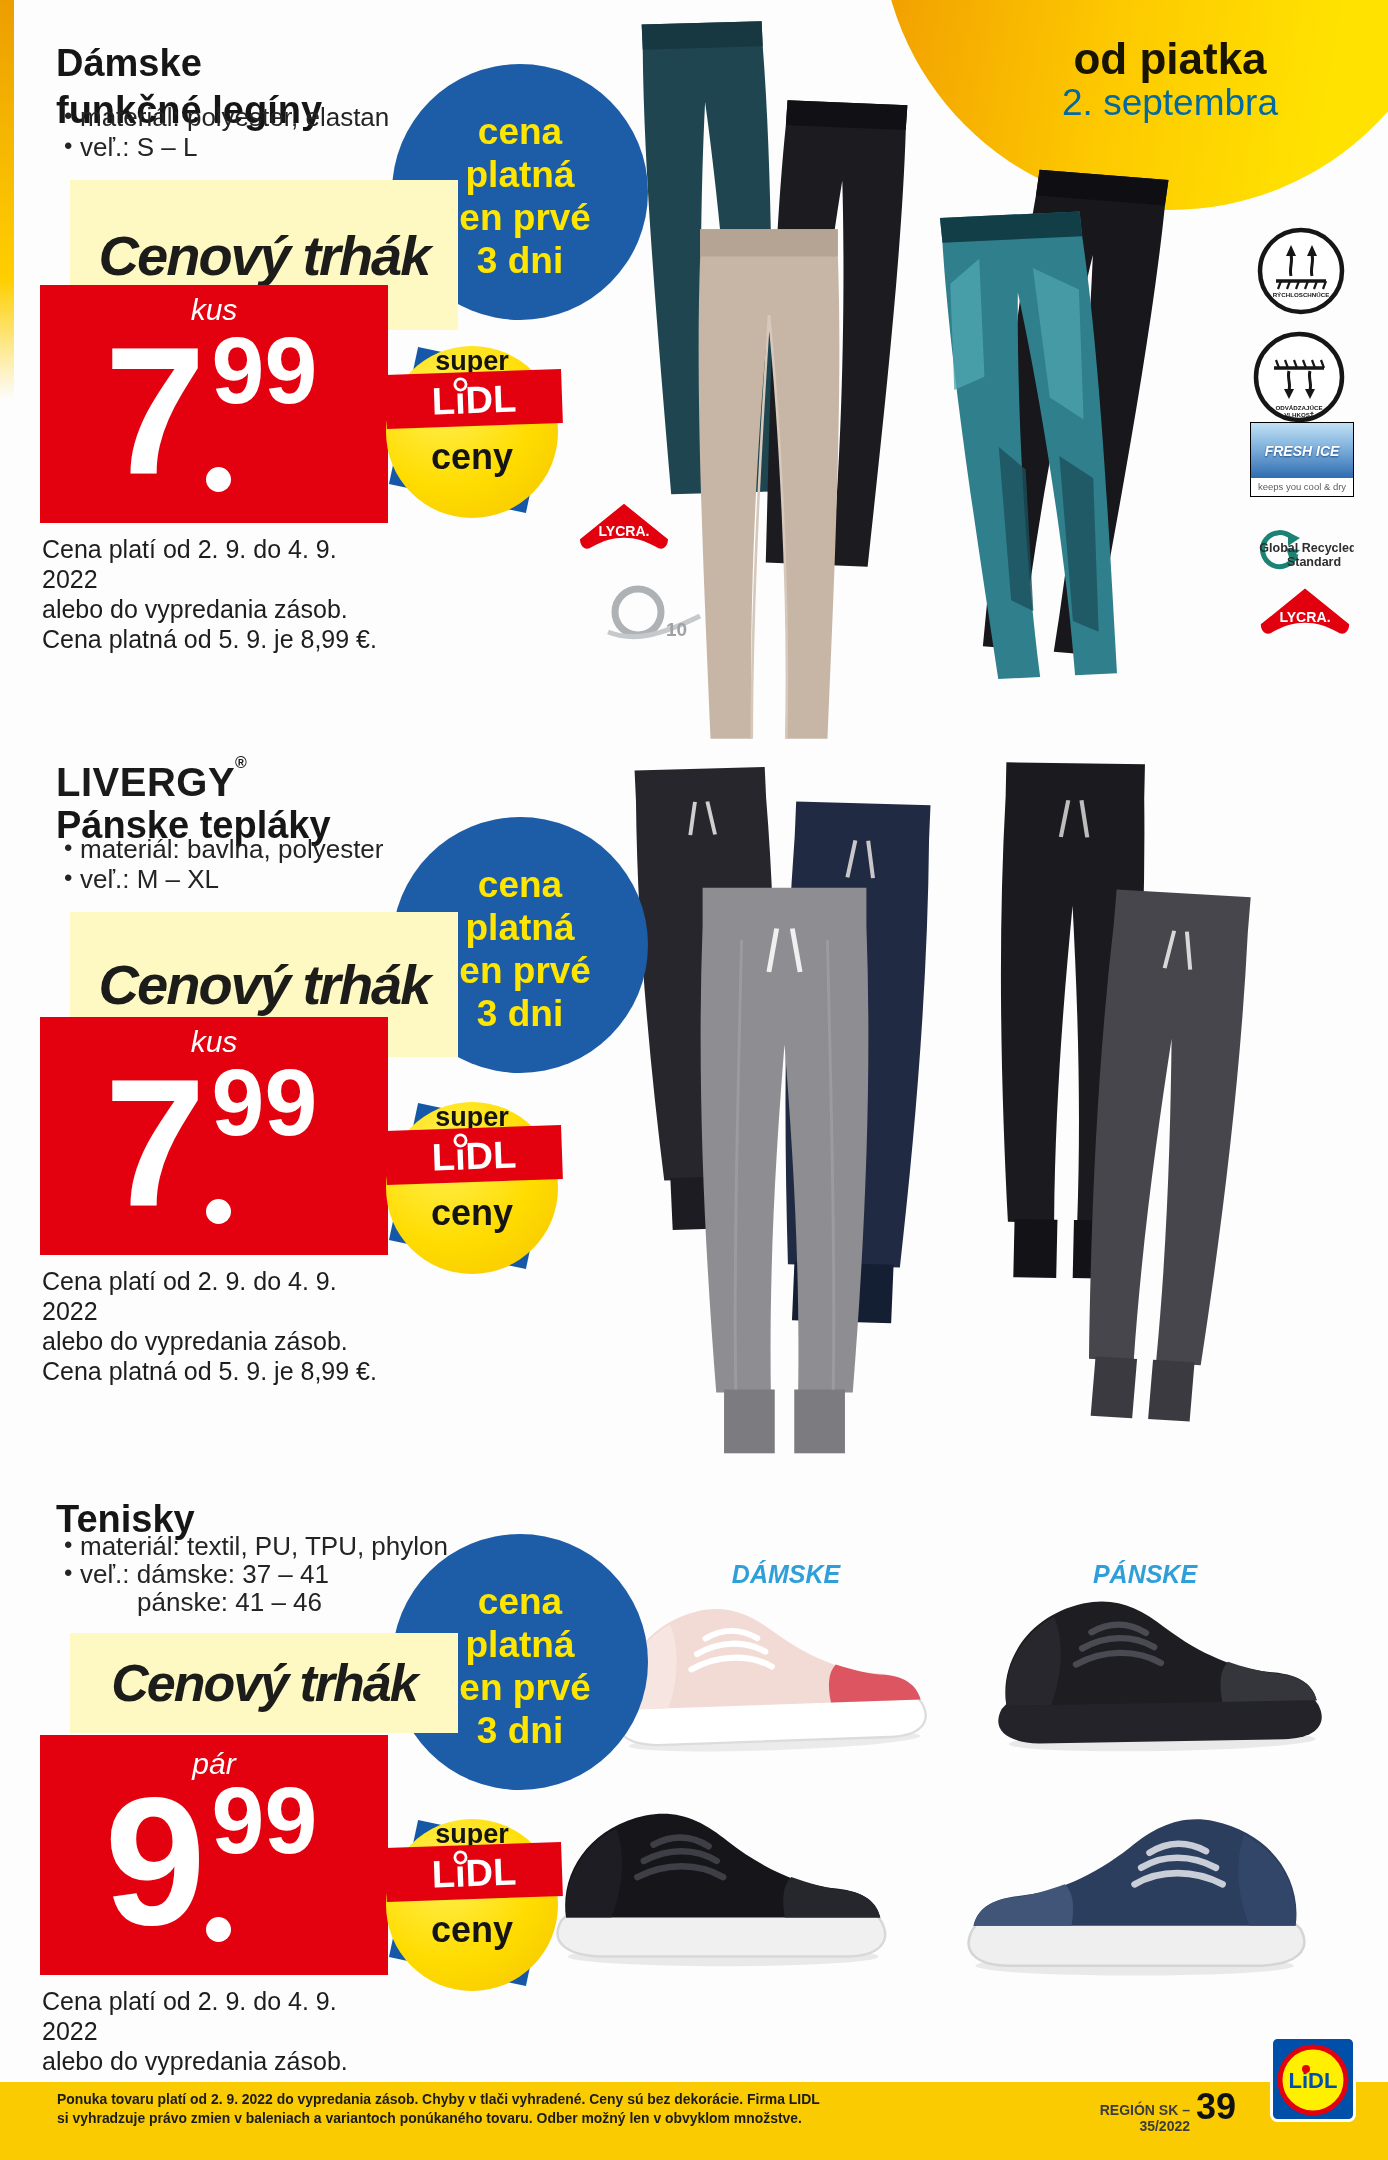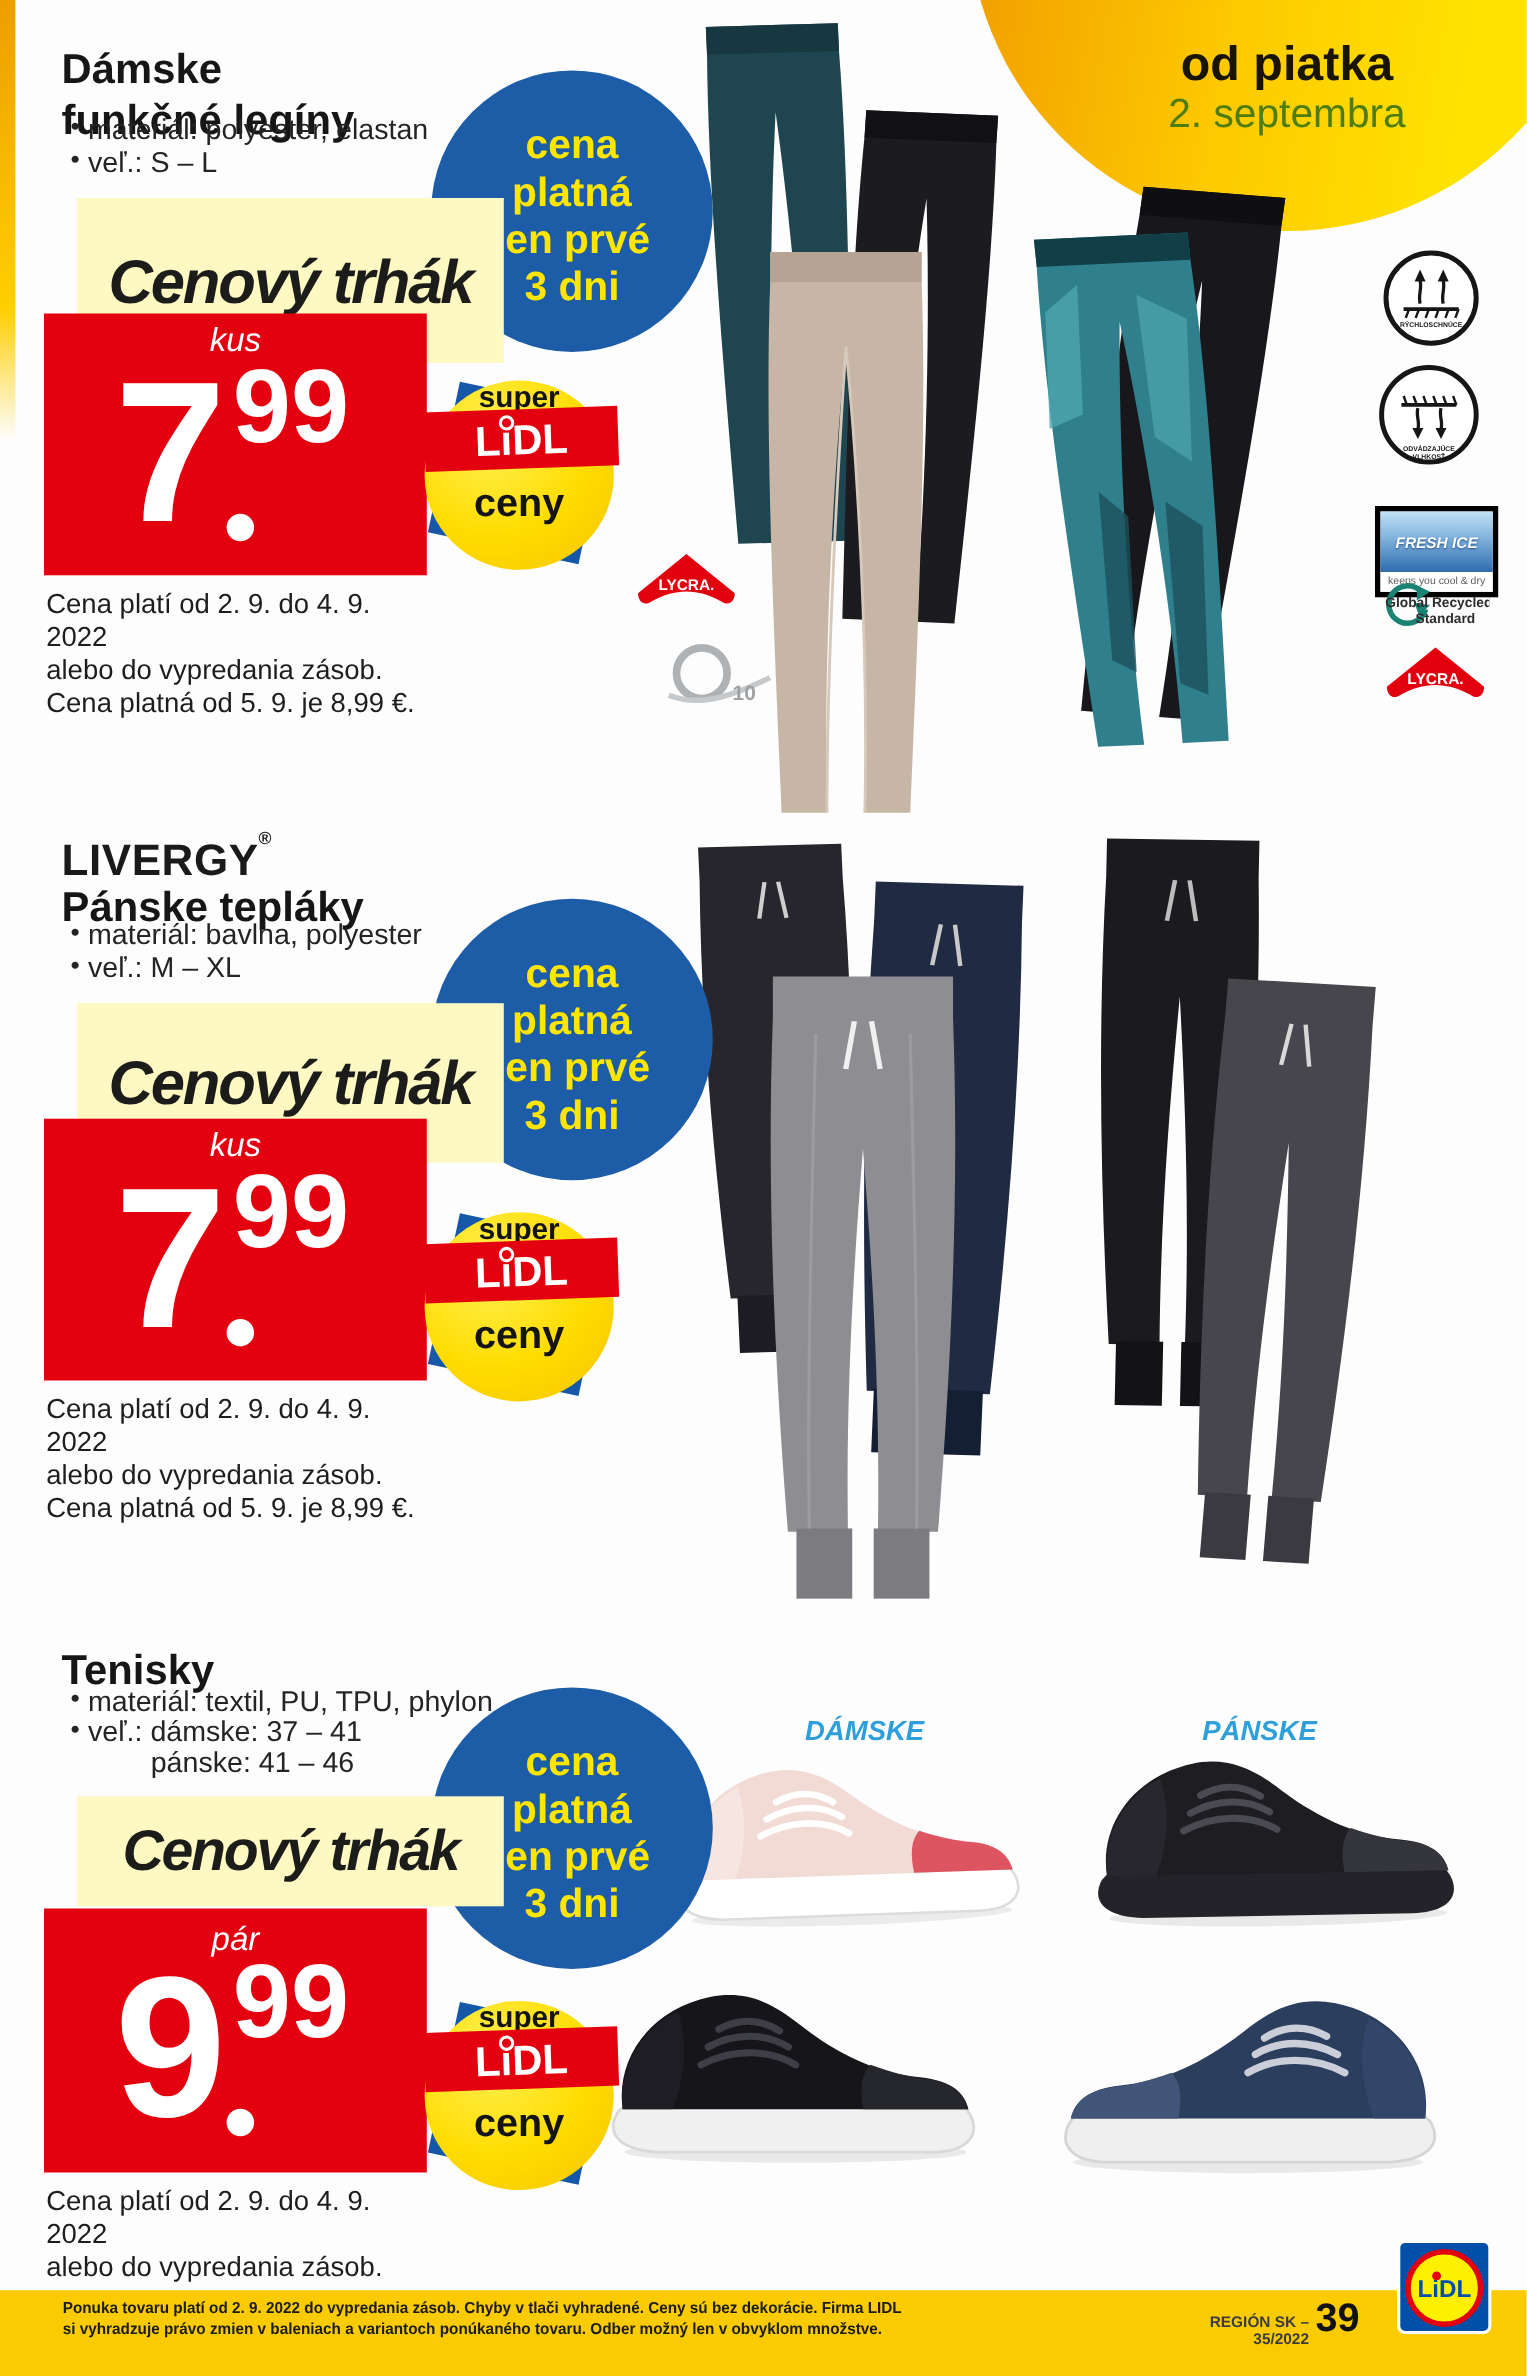--- a/index.html
+++ b/index.html
@@ -7,21 +7,21 @@
         font-family:"Liberation Sans", sans-serif;color:#1a1a1a;}
 
   
   .left-bar{position:absolute;left:0;top:0;width:14px;height:400px;z-index:1;
             background:linear-gradient(180deg,#EC9E00 0%,#FFCF00 70%,rgba(255,230,0,0) 100%);}
   .date-bubble{position:absolute;left:880px;top:-370px;width:580px;height:580px;border-radius:50%;z-index:1;
                background:linear-gradient(100deg,#F09A00 5%,#FDC900 45%,#FFE200 78%);}
   .date-l1{position:absolute;left:1040px;top:34px;width:260px;text-align:center;z-index:2;
            font-size:44px;font-weight:800;color:#181400;}
   .date-l2{position:absolute;left:1025px;top:82px;width:290px;text-align:center;z-index:2;
-           font-size:37px;font-weight:400;color:#4d7c0f;}
+           font-size:37px;font-weight:400;color:#0369a1;}
 
   
   .sec{position:absolute;left:0;width:1388px;}
   .sec1{top:0;height:762px;}
   .sec2{top:732px;height:720px;}
   .sec3{top:1452px;height:632px;}
 
   .prod{position:absolute;z-index:1;}
   .p-leg{left:590px;top:12px;}
   .p-pant{left:595px;top:18px;}
@@ -90,21 +90,21 @@
   .gl-w{left:706px;} .gl-m{left:1065px;}
 
   .logo-sm{position:absolute;z-index:3;}
   .lycra-s1{left:575px;top:500px;}
   .q10{left:604px;top:580px;}
 
   
   .icons-col{position:absolute;z-index:3;}
   .ic-circ1{left:1256px;top:226px;}
   .ic-circ2{left:1252px;top:330px;}
-  .fresh{left:1250px;top:460px;width:102px;border:5px solid #000000;z-index:3;position:absolute;background:#fff;}
+  .fresh{left:1250px;top:422px;width:102px;border:1px solid #000000;z-index:3;position:absolute;background:#fff;}
   .fi-img{height:55px;background:linear-gradient(180deg,#C2E1F5 0%,#7FB1DC 45%,#2E6CB0 100%);
           display:flex;align-items:center;justify-content:center;}
   .fi-title{font-size:14px;font-weight:800;font-style:italic;color:#fff;text-shadow:0 1px 2px #1c4d86;}
   .fi-cap{height:18px;font-size:9.5px;color:#5d5d5d;text-align:center;line-height:18px;background:#fff;}
   .grs{left:1252px;top:524px;}
   .lycra-col{left:1258px;top:584px;}
 
   
   .foot-strip{position:absolute;left:0;top:2082px;width:1388px;height:78px;background:#F9CB00;z-index:2;}
   .legal{position:absolute;left:57px;top:2090px;width:1000px;z-index:3;font-size:14.5px;line-height:19px;

